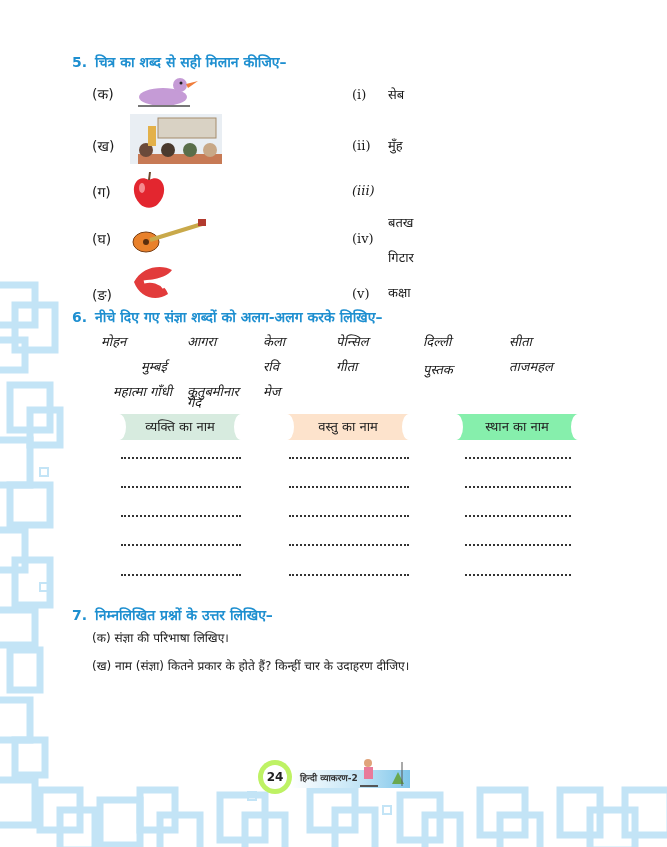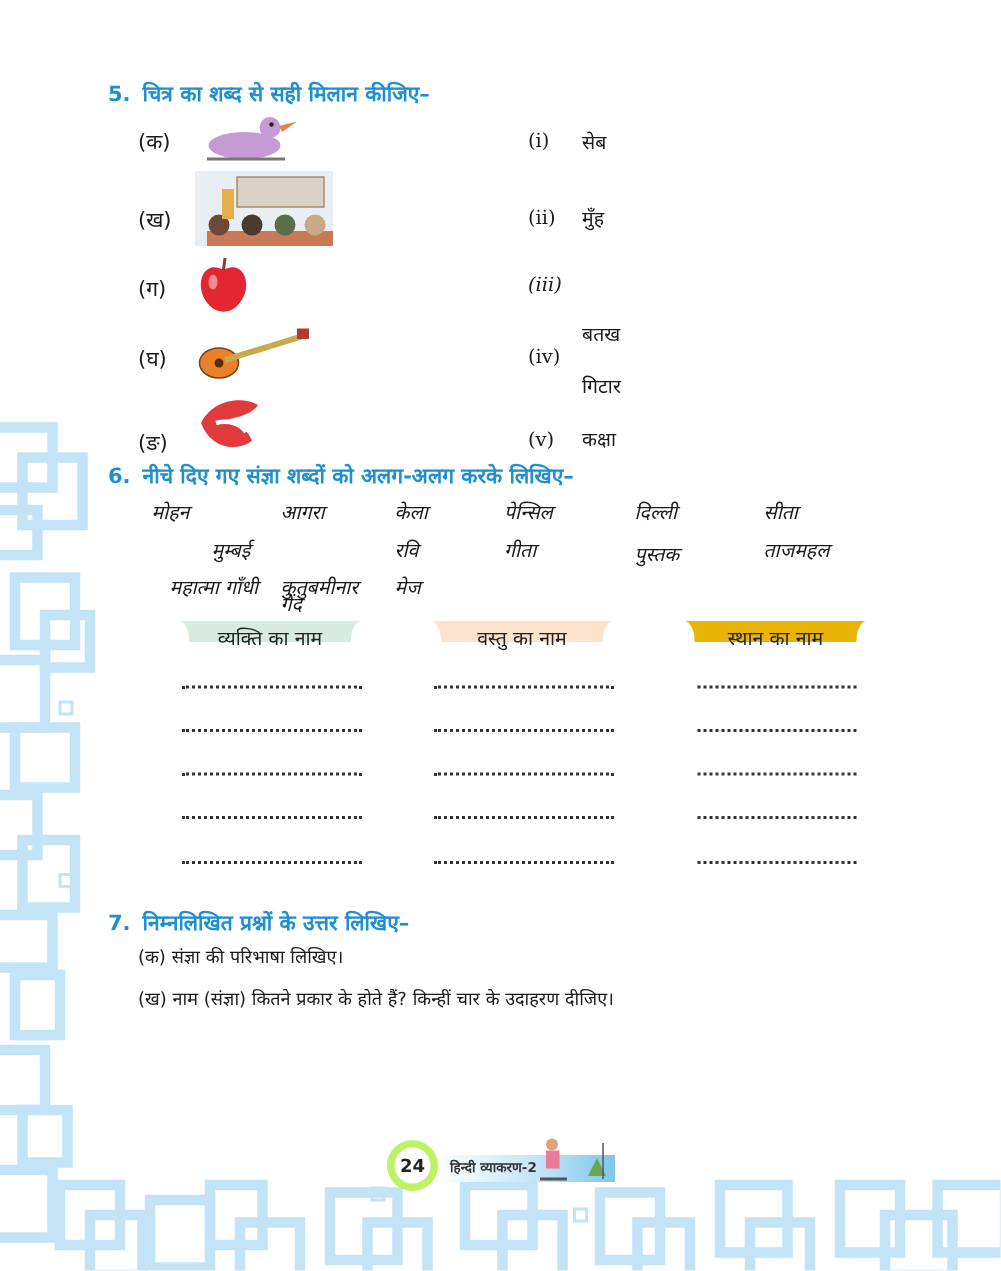--- a/index.html
+++ b/index.html
@@ -6,21 +6,21 @@
   body { width:667px; height:847px; position:relative; background:#ffffff; overflow:hidden;
          font-family:"DejaVu Sans", sans-serif; color:#1a1a1a; }
   .bg-deco { position:absolute; left:0; top:0; width:667px; height:847px; pointer-events:none; }
   .q-head { position:absolute; color:#1e8fd0; font-weight:bold; font-size:14px; white-space:nowrap; }
   .q-head .num { margin-right:8px; }
   .label { position:absolute; font-size:14px; white-space:nowrap; }
   .roman { position:absolute; font-family:"DejaVu Serif", serif; font-size:13px; }
   .word { position:absolute; font-size:13px; }
   .pic { position:absolute; }
   .grid-word { position:absolute; font-style:italic; font-size:13px; white-space:nowrap; }
-  .banner { position:absolute; height:14px; line-height:26px; text-align:center; font-size:13px; color:#222;
+  .banner { position:absolute; height:26px; line-height:26px; text-align:center; font-size:13px; color:#222;
             border-radius:2px; }
   .banner::before, .banner::after { content:""; position:absolute; top:0; width:14px; height:26px; background:#fff; }
   .banner::before { left:-6px; border-radius:0 50% 50% 0; }
   .banner::after { right:-6px; border-radius:50% 0 0 50%; }
   .banner span { position:relative; z-index:1; }
   .dots { position:absolute; height:2px; border-bottom:2px dotted #333; }
   .sub-q { position:absolute; font-size:12px; white-space:nowrap; }
   .footer-badge { position:absolute; left:258px; top:760px; width:34px; height:34px; border-radius:50%;
                   background:#bef264; }
   .footer-badge .inner { position:absolute; left:5px; top:5px; width:24px; height:24px; border-radius:50%;
@@ -151,21 +151,21 @@
 <div class="grid-word" style="left:113px; top:382px;">महात्मा गाँधी</div>
 <div class="grid-word" style="left:187px; top:382px;">कुतुबमीनार</div>
 <div class="grid-word" style="left:263px; top:382px;">मेज</div>
 
 <div class="banner" style="left:118px; top:414px; width:124px; background:#d7ebdf;">
   <span>व्यक्ति का नाम</span>
 </div>
 <div class="banner" style="left:286px; top:414px; width:124px; background:#fde3cc;">
   <span>वस्तु का नाम</span>
 </div>
-<div class="banner" style="left:455px; top:414px; width:124px; background:#eab308;">
+<div class="banner" style="left:455px; top:414px; width:124px; background:#86efac;">
   <span>स्थान का नाम</span>
 </div>
 
 <div class="dots" style="left:121px; top:455px; width:120px;"></div>
 <div class="dots" style="left:121px; top:484px; width:120px;"></div>
 <div class="dots" style="left:121px; top:513px; width:120px;"></div>
 <div class="dots" style="left:121px; top:542px; width:120px;"></div>
 <div class="dots" style="left:121px; top:572px; width:120px;"></div>
 
 <div class="dots" style="left:289px; top:455px; width:120px;"></div>

